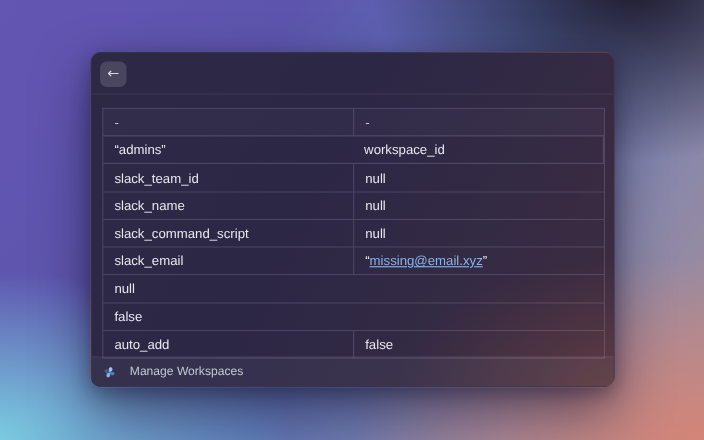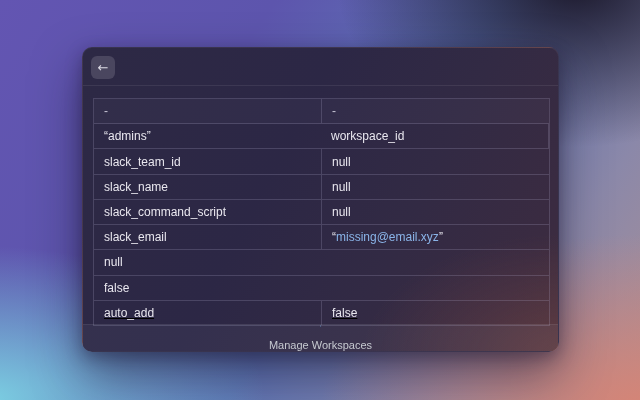--- a/index.html
+++ b/index.html
@@ -56,53 +56,53 @@
     border: 1px solid rgba(195,188,225,0.20);
     display: flex;
     flex-direction: column;
   }
   .tr {
     flex: 1 1 0;
     display: flex;
     border-bottom: 1px solid rgba(195,188,225,0.20);
     align-items: center;
   }
-  .tr:last-child { border-bottom: none; text-decoration: underline; }
+  .tr:last-child { border-bottom: none; }
   .tr.head { background: rgba(255,255,255,0.028); }
   .td {
     height: 100%;
     display: flex;
     align-items: center;
     padding: 0 10px;
     font-size: 12px;
     color: #e9e7ef;
     white-space: nowrap;
     overflow: hidden;
   }
   .td.key {
     width: 228px;
     border-right: 1px solid rgba(195,188,225,0.20);
   }
   .td.val { flex: 1; }
   .tr.head .td { color: #c7c4d4; }
   .td a {
+    text-decoration: underline;
     cursor: pointer;
   }
 
   .footer {
     position: absolute;
     left: 0; right: 0; bottom: 0;
     height: 27px;
     background: rgba(205,220,238,0.055);
     border-top: 1px solid rgba(255,255,255,0.07);
     display: flex;
     align-items: center;
     padding: 0 10px;
     gap: 12px;
-    flex-direction: column;
   }
   .footer-label {
     font-size: 11px;
     color: #c6c9d0;
   }
   .pinwheel { display: block; }
 </style>
 </head>
 <body>
 

